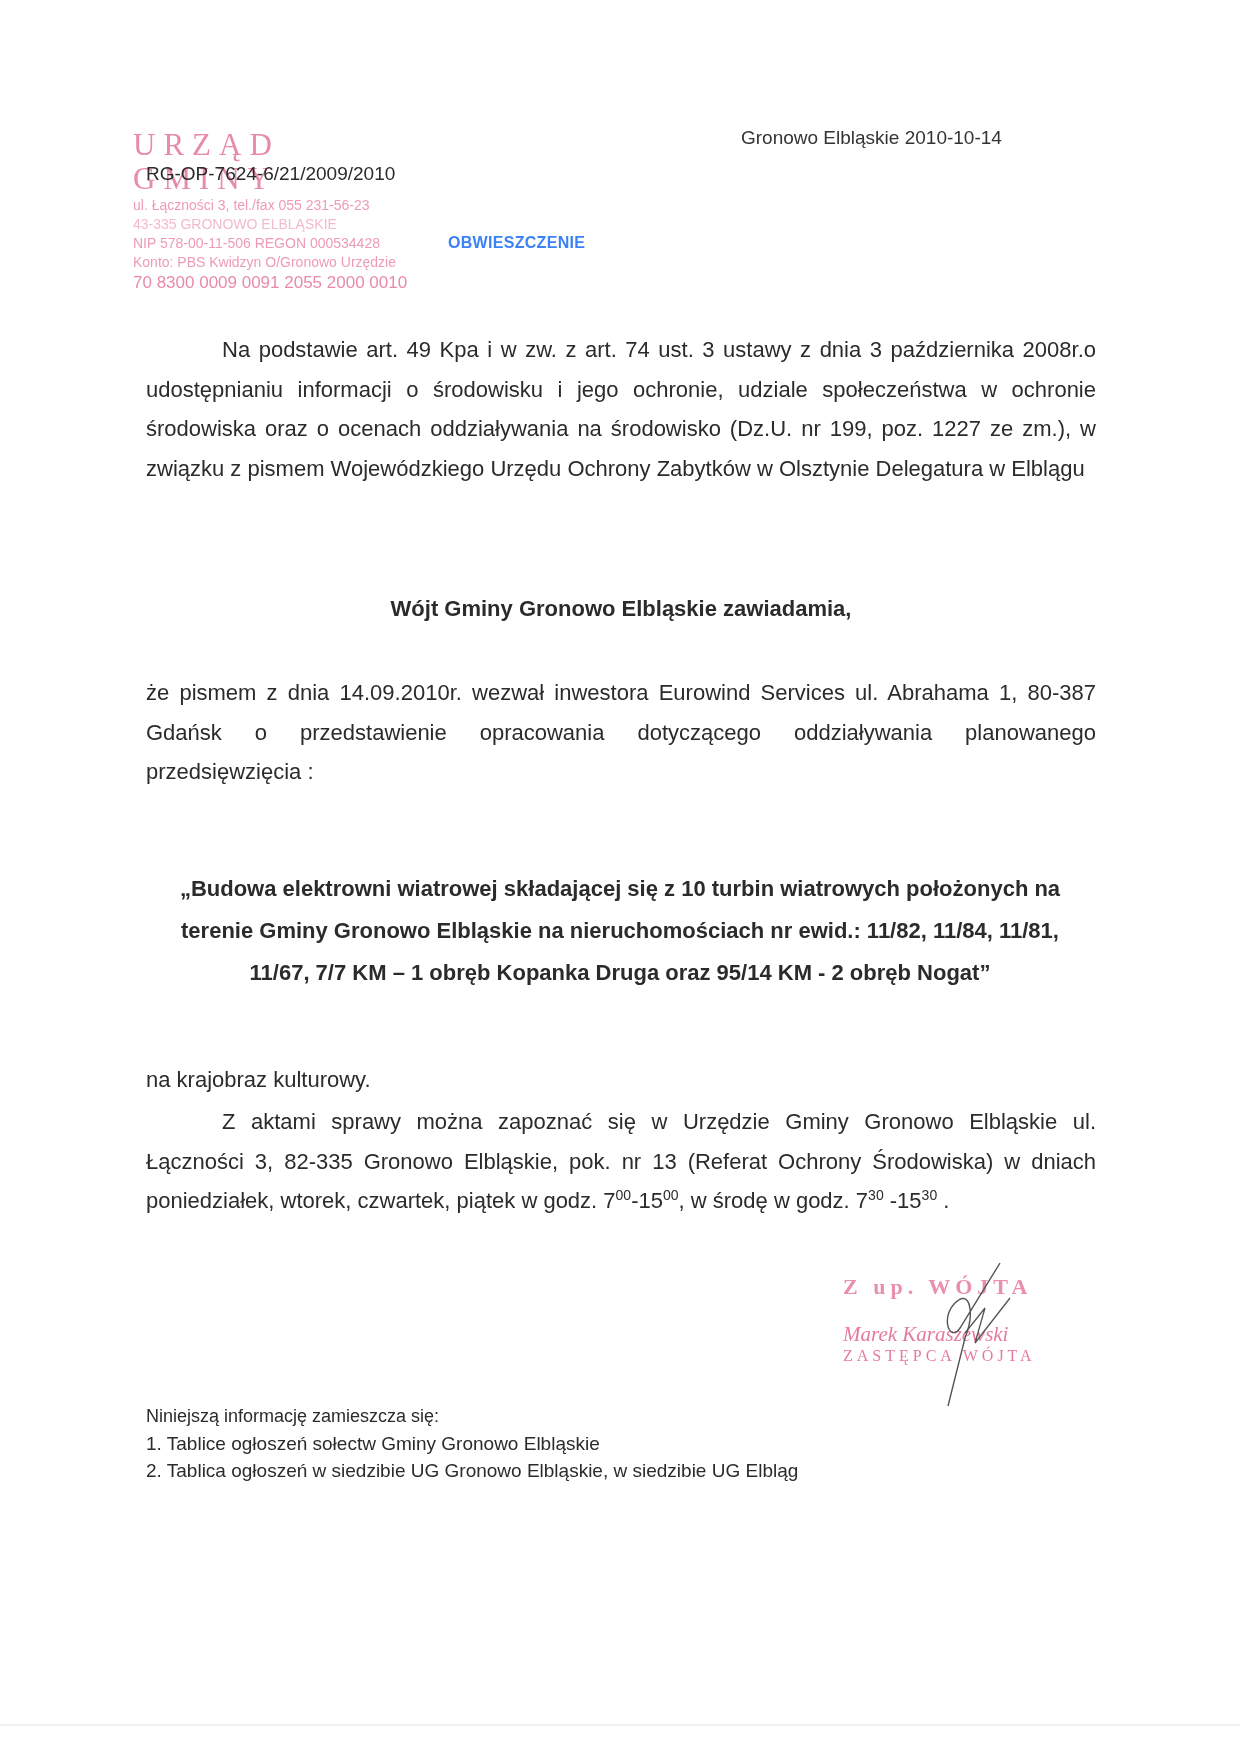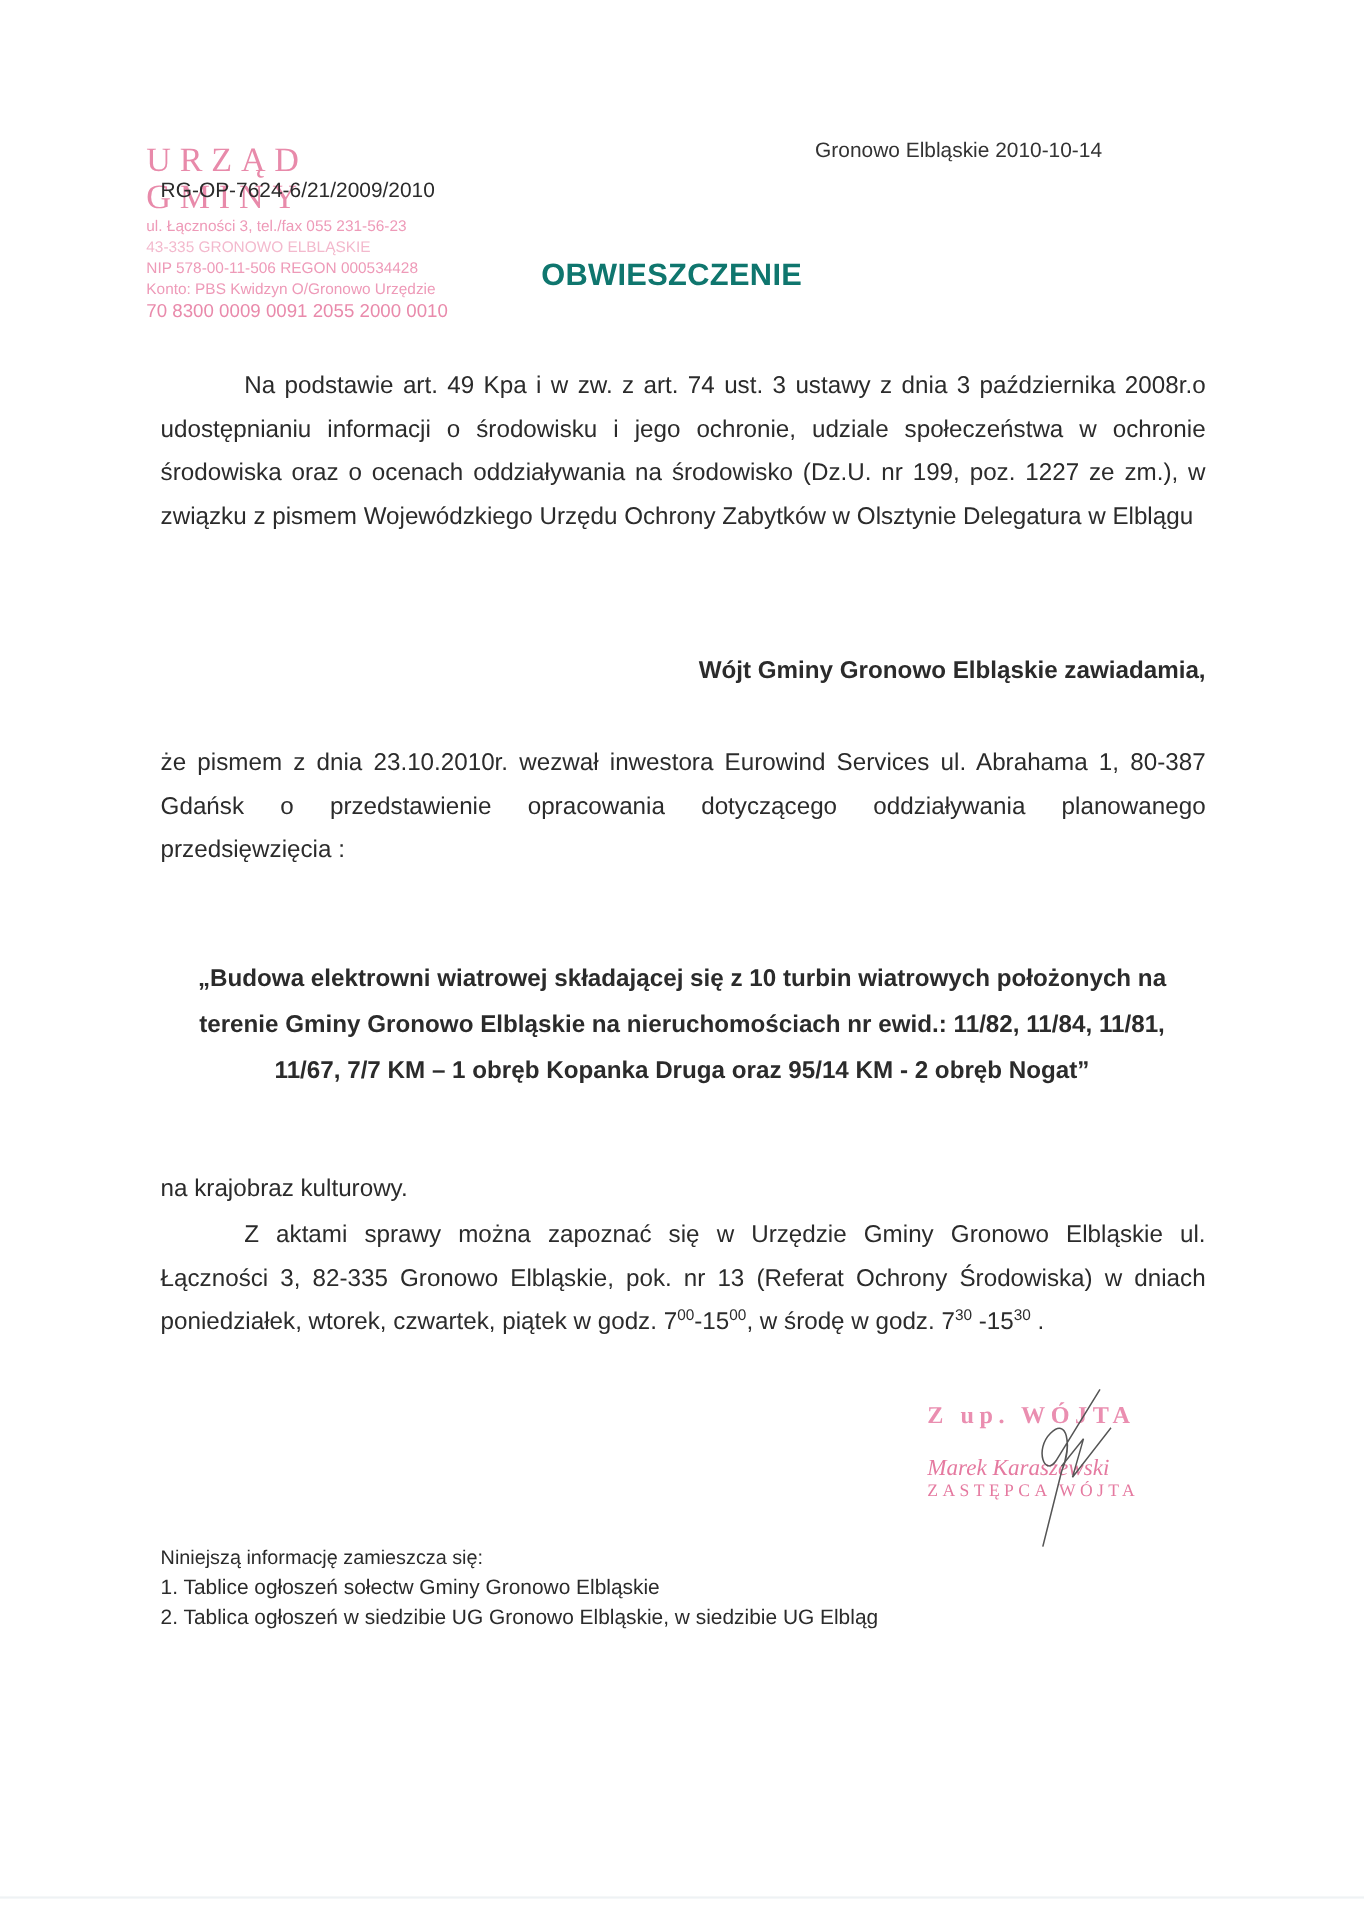--- a/index.html
+++ b/index.html
@@ -49,41 +49,41 @@
     }
 
     .date {
       left: 741px;
       top: 127px;
       font-size: 19px;
       color: #333;
       white-space: nowrap;
     }
     .title {
-      left: 492px;
+      left: 448px;
       top: 234px;
-      font-size: 28px;
+      font-size: 16px;
       font-weight: bold;
-      color: #0f766e;
+      color: #3b82f6;
       letter-spacing: 0.3px;
     }
 
     .para {
       left: 146px;
       width: 950px;
       font-size: 22px;
       line-height: 39.5px;
       text-align: justify;
       color: #2b2b2b;
     }
     .para .indent { display: inline-block; width: 76px; }
     .center-bold {
       left: 146px;
       width: 950px;
-      text-align: right;
+      text-align: center;
       font-weight: bold;
       font-size: 22px;
       color: #2b2b2b;
     }
     .project {
       left: 165px;
       width: 910px;
       text-align: center;
       font-weight: bold;
       font-size: 22px;
@@ -156,21 +156,21 @@
 <div class="abs ref">RG-OP-7624-6/21/2009/2010</div>
 
 <div class="abs date">Gronowo Elbląskie 2010-10-14</div>
 
 <div class="abs title">OBWIESZCZENIE</div>
 
 <div class="abs para" style="top:330px;"><span class="indent"></span><span>Na podstawie art. 49 Kpa i w zw. z art. 74 ust. 3 ustawy z dnia 3 października 2008r.o udostępnianiu informacji o środowisku i jego ochronie, udziale społeczeństwa w ochronie środowiska oraz o ocenach oddziaływania na środowisko (Dz.U. nr 199, poz. 1227 ze zm.), w związku z pismem Wojewódzkiego Urzędu Ochrony Zabytków w Olsztynie Delegatura w Elblągu</span></div>
 
 <div class="abs center-bold" style="top:596px;">Wójt Gminy Gronowo Elbląskie zawiadamia,</div>
 
-<div class="abs para" style="top:673px;">że pismem z dnia 23.10.2010r. wezwał inwestora Eurowind Services ul. Abrahama 1, 80-387 Gdańsk o przedstawienie opracowania dotyczącego oddziaływania planowanego przedsięwzięcia :</div>
+<div class="abs para" style="top:673px;">że pismem z dnia 14.09.2010r. wezwał inwestora Eurowind Services ul. Abrahama 1, 80-387 Gdańsk o przedstawienie opracowania dotyczącego oddziaływania planowanego przedsięwzięcia :</div>
 
 <div class="abs project" style="top:868px;">„Budowa elektrowni wiatrowej składającej się z 10 turbin wiatrowych położonych na terenie Gminy Gronowo Elbląskie na nieruchomościach nr ewid.: 11/82, 11/84, 11/81, 11/67, 7/7 KM – 1 obręb Kopanka Druga oraz 95/14 KM - 2 obręb Nogat”</div>
 
 <div class="abs para" style="top:1060px;">na krajobraz kulturowy.</div>
 
 <div class="abs para" style="top:1102px;"><span class="indent"></span><span>Z aktami sprawy można zapoznać się w Urzędzie Gminy Gronowo Elbląskie ul. Łączności 3, 82-335 Gronowo Elbląskie, pok. nr 13 (Referat Ochrony Środowiska) w dniach poniedziałek, wtorek, czwartek, piątek w godz. </span><span>7</span><sup>00</sup><span>-15</span><sup>00</sup><span>, w środę w godz. </span><span>7</span><sup>30</sup><span> -15</span><sup>30</sup><span> .</span></div>
 
 <div class="abs sig">
   <div class="sig-top">Z up. WÓJTA</div>
   <div class="sig-name">Marek Karaszewski</div>

